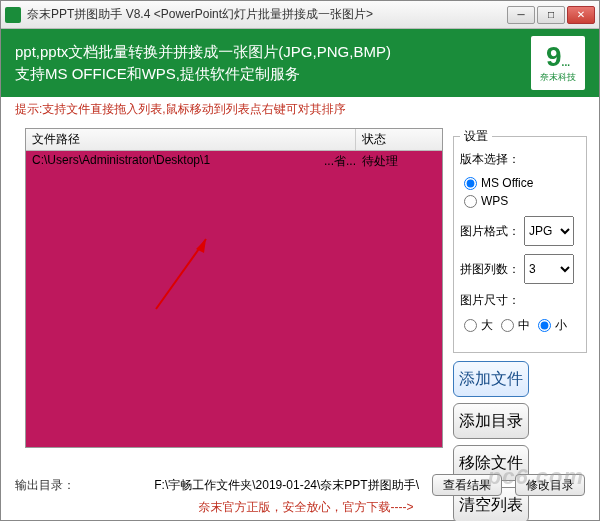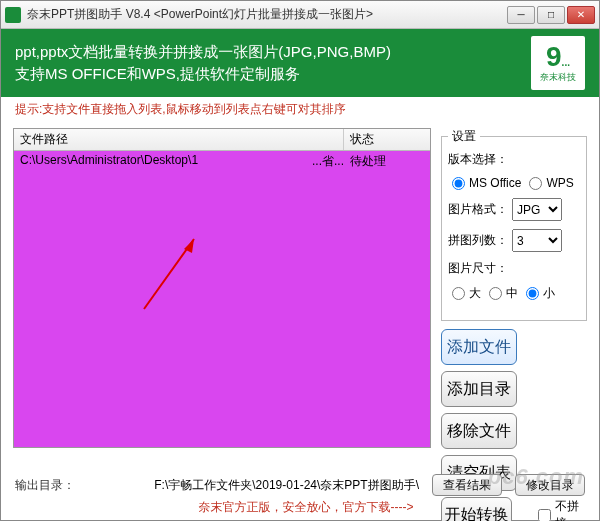--- a/index.html
+++ b/index.html
@@ -11,32 +11,32 @@
 .titlebar .winbtns { display: flex; gap: 2px; }
 .winbtn { width: 28px; height: 18px; border: 1px solid #999; background: linear-gradient(#f5f5f5,#ddd); font-size: 10px; display: flex; align-items: center; justify-content: center; cursor: pointer; border-radius: 2px; }
 .winbtn.close { background: linear-gradient(#e87770,#c94035); color: #fff; border-color: #a33; }
 .banner { height: 68px; background: #1a8c3a; display: flex; align-items: center; padding: 0 14px; color: #fff; }
 .banner-text { font-size: 15px; flex: 1; line-height: 22px; }
 .banner-logo { width: 54px; height: 54px; background: #fff; border-radius: 2px; display: flex; flex-direction: column; align-items: center; justify-content: center; }
 .banner-logo .big9 { color: #1a8c3a; font-size: 28px; font-weight: bold; line-height: 1; }
 .banner-logo .logotxt { color: #1a8c3a; font-size: 9px; }
 .tip { padding: 4px 14px; color: #c03020; font-size: 12px; }
 .body { display: flex; padding: 6px 12px 0 12px; }
-.filepanel { width: 418px; border: 1px solid #999; background: #d946ef; height: 320px; position: relative; overflow: hidden; }
+.filepanel { width: 418px; border: 1px solid #999; background: #be185d; height: 320px; position: relative; overflow: hidden; margin-left: 12px; }
 .filehead { display: flex; background: linear-gradient(#fafafa,#ececec); border-bottom: 1px solid #bbb; font-size: 12px; height: 22px; align-items: center; }
 .filehead .col1 { width: 330px; padding-left: 6px; border-right: 1px solid #ccc; height: 100%; display: flex; align-items: center; }
 .filehead .col2 { flex: 1; padding-left: 6px; }
 .filerow { display: flex; font-size: 12px; padding: 2px 0; }
 .filerow .c1 { width: 330px; padding-left: 6px; overflow: hidden; white-space: nowrap; }
 .filerow .c2 { flex: 1; padding-left: 6px; }
 .arrow { position: absolute; left: 120px; top: 100px; pointer-events: none; }
 .settings { flex: 1; padding-left: 10px; font-size: 12px; }
 .settings .row { margin-bottom: 8px; display: flex; align-items: center; flex-wrap: wrap; gap: 4px; }
 .settings label { font-size: 12px; display: inline-flex; align-items: center; gap: 2px; }
-.settings select { font-size: 12px; width: 50px; height: 23px; }
+.settings select { font-size: 12px; width: 50px; height: 30px; }
 .btncol { display: flex; flex-direction: column; gap: 6px; margin-top: 8px; }
 .appbtn { width: 76px; height: 36px; font-size: 16px; border: 1px solid #888; background: linear-gradient(#fcfcfc,#e4e4e4); cursor: pointer; border-radius: 6px; }
 .appbtn.primary { border: 1px solid #3a7abd; color: #1a4f8a; background: linear-gradient(#f4f9ff,#dbeafe); }
 .btnrow { display: flex; align-items: center; gap: 22px; }
 .footer { position: absolute; bottom: 24px; left: 0; right: 0; padding: 0 14px; display: flex; align-items: center; font-size: 12px; gap: 13px; }
 .footer .outlabel { color: #333; }
 .footer .outpath { flex: 1; text-align: right; }
 .footer button { font-size: 12px; height: 22px; padding: 0 10px; border: 1px solid #888; background: linear-gradient(#fcfcfc,#e4e4e4); cursor: pointer; border-radius: 4px; }
 .footer2 { position: absolute; bottom: 4px; left: 12px; right: 0; text-align: center; font-size: 12px; color: #c03020; }
 .watermark { position: absolute; right: 15px; bottom: 30px; font-size: 22px; color: rgba(160,160,160,0.45); font-style: italic; font-weight: bold; letter-spacing: 1px; pointer-events: none; }

